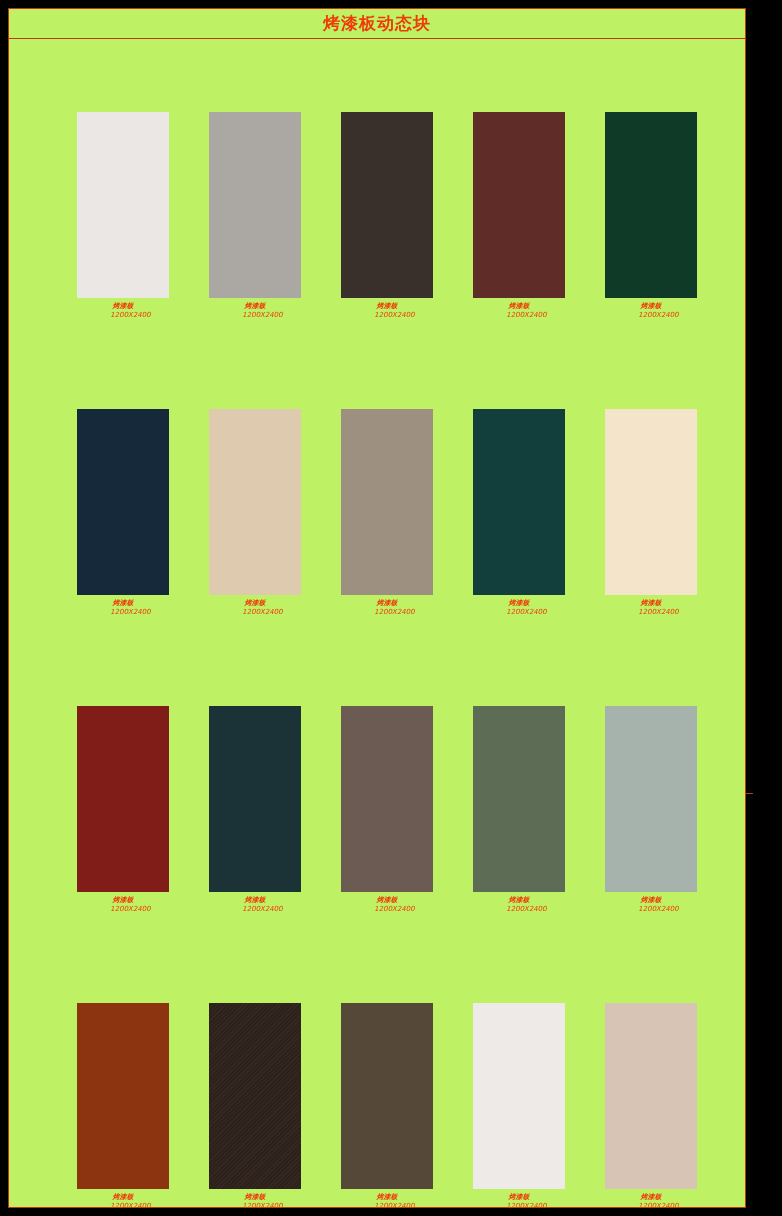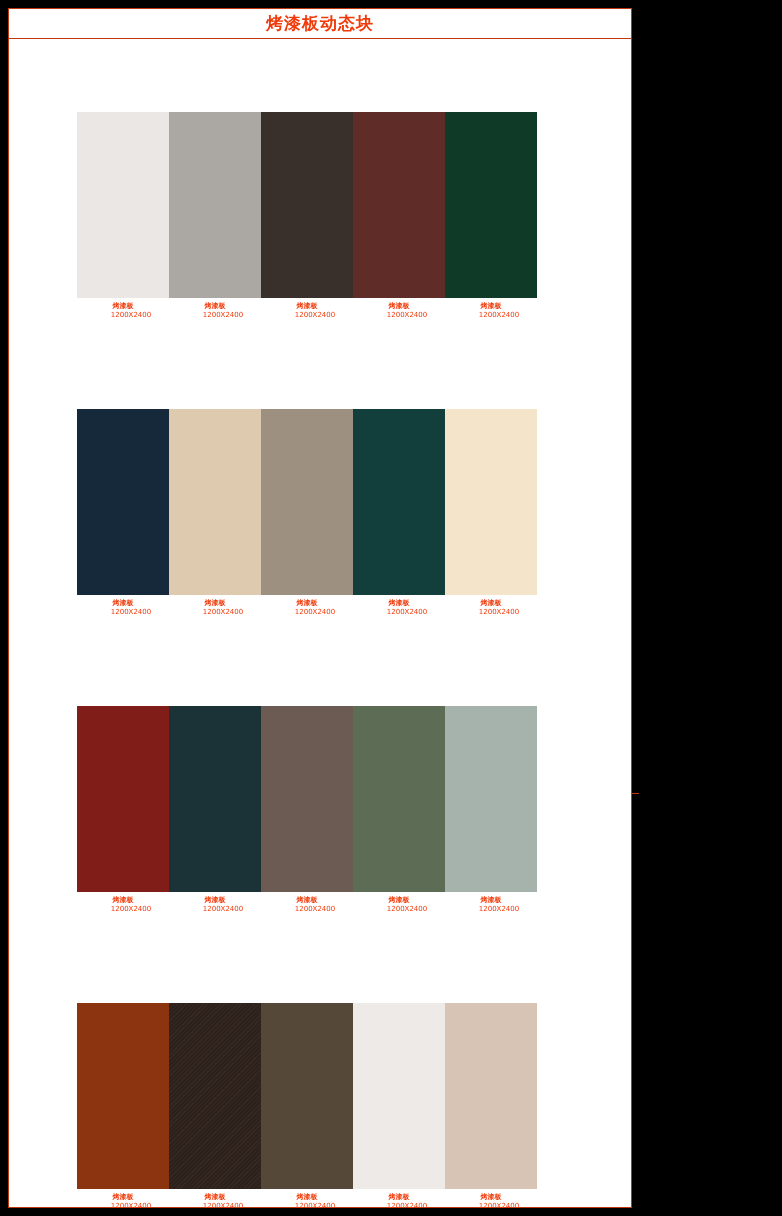--- a/index.html
+++ b/index.html
@@ -12,25 +12,25 @@
     height: 1216px;
     overflow: hidden;
     font-family: "DejaVu Sans", "Liberation Sans", sans-serif;
   }
 
   
   #frame {
     position: absolute;
     left: 8px;
     top: 8px;
-    width: 624px;
+    width: 738px;
     height: 1200px;
     border: 1px solid #C0380F;
     box-sizing: border-box;
-    background: #ffffff;
+    background: #bef264;
   }
 
   
   #title-bar {
     position: absolute;
     left: 0;
     top: 0;
     width: 100%;
     height: 30px;
     border-bottom: 1px solid #C0380F;
@@ -60,21 +60,23 @@
 
   
   #grid {
     position: absolute;
     left: 68px;
     top: 103px;
     width: 630px;
   }
   .grid-row {
     display: flex;
+    gap: 40px;
     margin-bottom: 89px;
+    font-style: italic;
   }
   .grid-row:last-child { margin-bottom: 0; }
 
   .swatch-cell {
     width: 92px;
     display: flex;
     flex-direction: column;
     align-items: center;
   }
   .swatch-chip {

